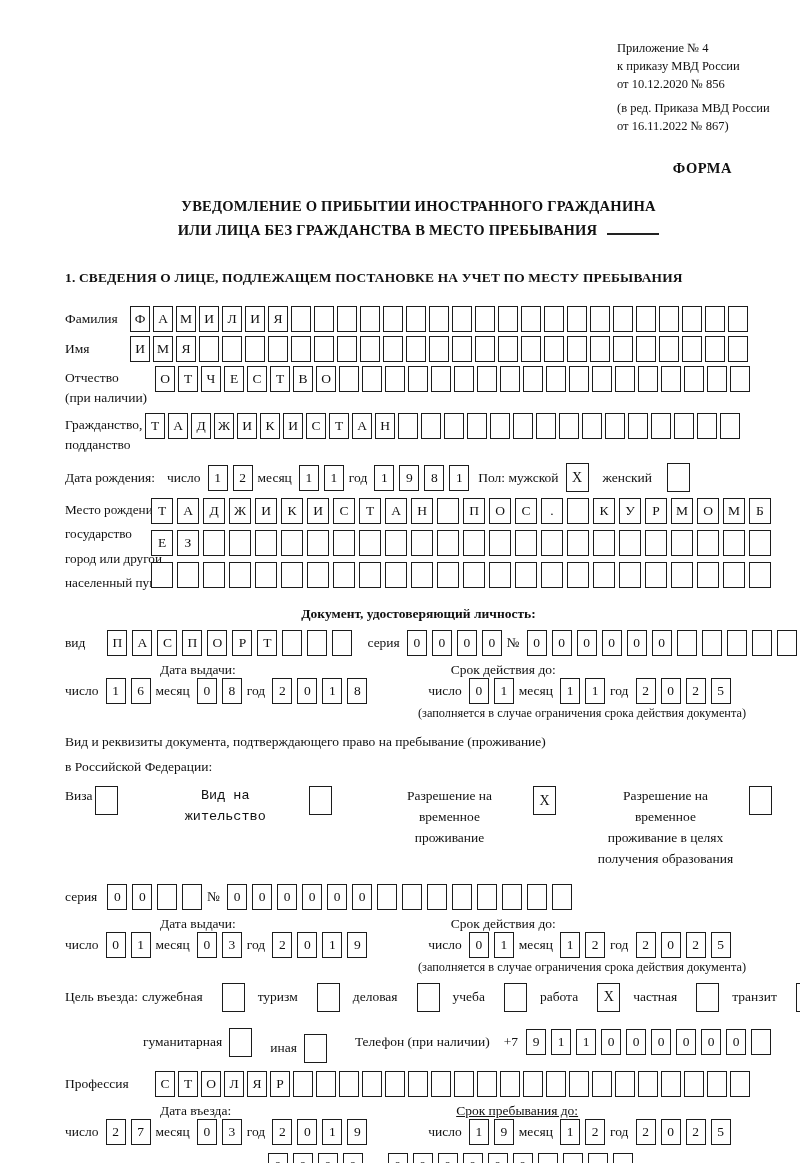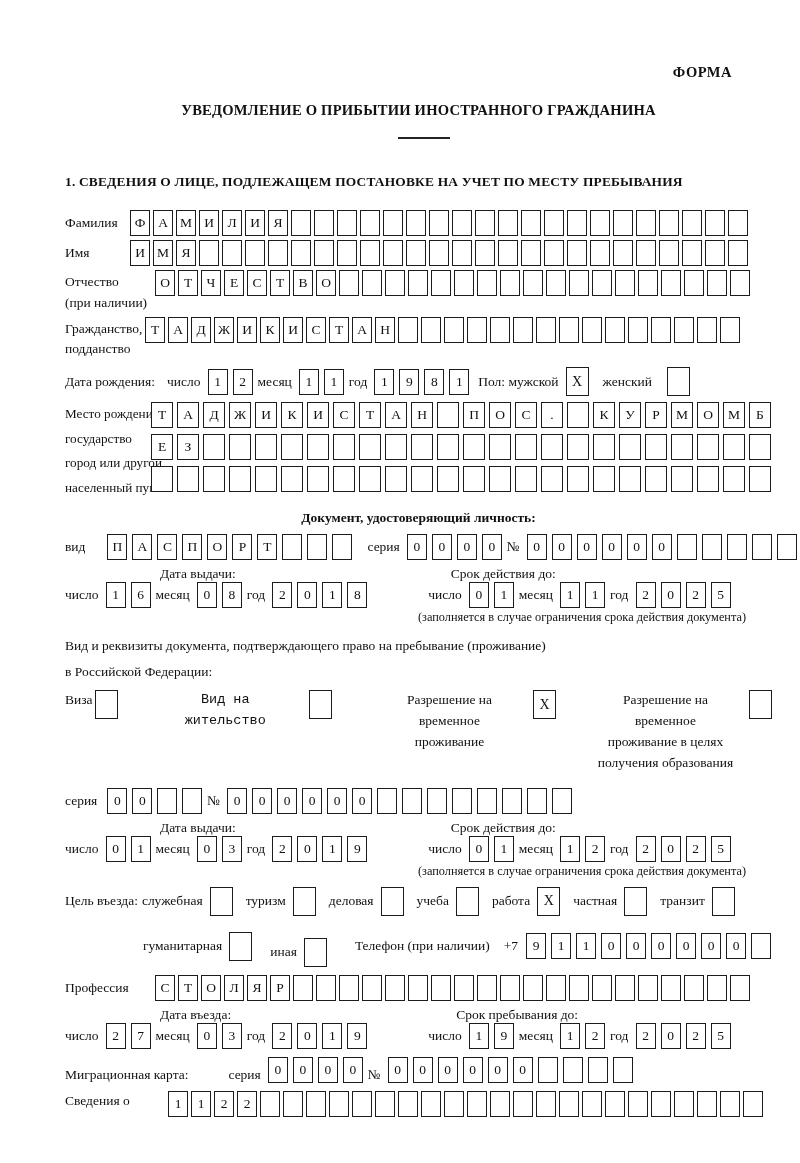--- a/index.html
+++ b/index.html
@@ -46,47 +46,56 @@
   .center-bold { text-align:center; font-weight:bold; font-size:13.5px; margin:10px 0 8px 0; }
 
   .para { font-size:13.5px; line-height:1.9; margin-top:4px; }
 
   .res-opts { display:flex; align-items:flex-start; margin-top:6px; margin-bottom:14px;gap:18px; }
   .res-opts .block { display:flex; align-items:flex-start; }
   .multi { text-align:center; font-size:13.5px; line-height:1.55; }
   .res-opts .chk { margin-left:10px; }
 
   .purpose-row { display:flex; align-items:center; margin-top:6px; }
-  .purpose-row .opt { margin-right:13px; }
+  .purpose-row .opt { margin-right:13px;gap:12px; }
   .purpose2 { display:flex; align-items:center; margin-top:10px; margin-left:78px; }
   .phone-label { font-size:13.5px; margin:0 14px 0 28px; white-space:nowrap; }
   .plus7 { font-size:13.5px; margin-right:8px; }
 
   .mig-row { display:flex; align-items:flex-end; margin-top:8px; }
   .reps { display:flex; align-items:flex-start; margin-top:8px; }
   .reps .lcol { flex:none; width:103px; font-size:13.5px; line-height:1.55; }
   .reps .lcol div { white-space:nowrap; }
   .reps .rcol .cells { display:flex; margin-bottom:7px; }
 
   .bp { display:flex; align-items:flex-start; margin-top:6px; }
   .bp .lcol { flex:none; width:86px; font-size:13.2px; line-height:1.85; }
   .bp .lcol div { white-space:nowrap; }
   .bp .rcol .cells { display:flex; margin-bottom:6px; }
 </style>
 </head>
 <body>
 
 <div class="sheet">
 
+  <div class="appendix">
+    <div>Приложение № 4</div>
+    <div>к приказу МВД России</div>
+    <div>от 10.12.2020 № 856</div>
+    <div class="edition">
+      <div>(в ред. Приказа МВД России</div>
+      <div>от 16.11.2022 № 867)</div>
+    </div>
+  </div>
 
   <div class="forma">ФОРМА</div>
 
   <div class="title">
     <div>УВЕДОМЛЕНИЕ О ПРИБЫТИИ ИНОСТРАННОГО ГРАЖДАНИНА</div>
-    <div><span class="blank-line"></span></div>
+    <div><span>ИЛИ ЛИЦА БЕЗ ГРАЖДАНСТВА В МЕСТО ПРЕБЫВАНИЯ</span><span class="blank-line"></span></div>
   </div>
 
   <div class="sec-heading">1. СВЕДЕНИЯ О ЛИЦЕ, ПОДЛЕЖАЩЕМ ПОСТАНОВКЕ НА УЧЕТ ПО МЕСТУ ПРЕБЫВАНИЯ</div>
 
   <div class="frow">
     <span class="flabel w65">Фамилия</span>
     <span class="cells">
         <span class="cell">Ф</span>
         <span class="cell">А</span>
         <span class="cell">М</span>
@@ -601,21 +610,21 @@
         <span class="cell"></span>
         <span class="cell"></span>
         <span class="cell"></span>
         <span class="cell"></span>
         <span class="cell"></span>
       </span>
   </div>
 
   <div class="date-heads">
     <span style="margin-left:95px;">Дата въезда:</span>
-    <span style="margin-left:225px;">Срок пребывания до:</span>
+    <span style="margin-left:225px;text-decoration:underline;">Срок пребывания до:</span>
   </div>
   <div class="date-row">
     <span class="dl">число</span>
     <span class="cells dcells">
         <span class="cell">2</span>
         <span class="cell">7</span>
       </span>
     <span class="dl">месяц</span>
     <span class="cells dcells">
         <span class="cell">0</span>

